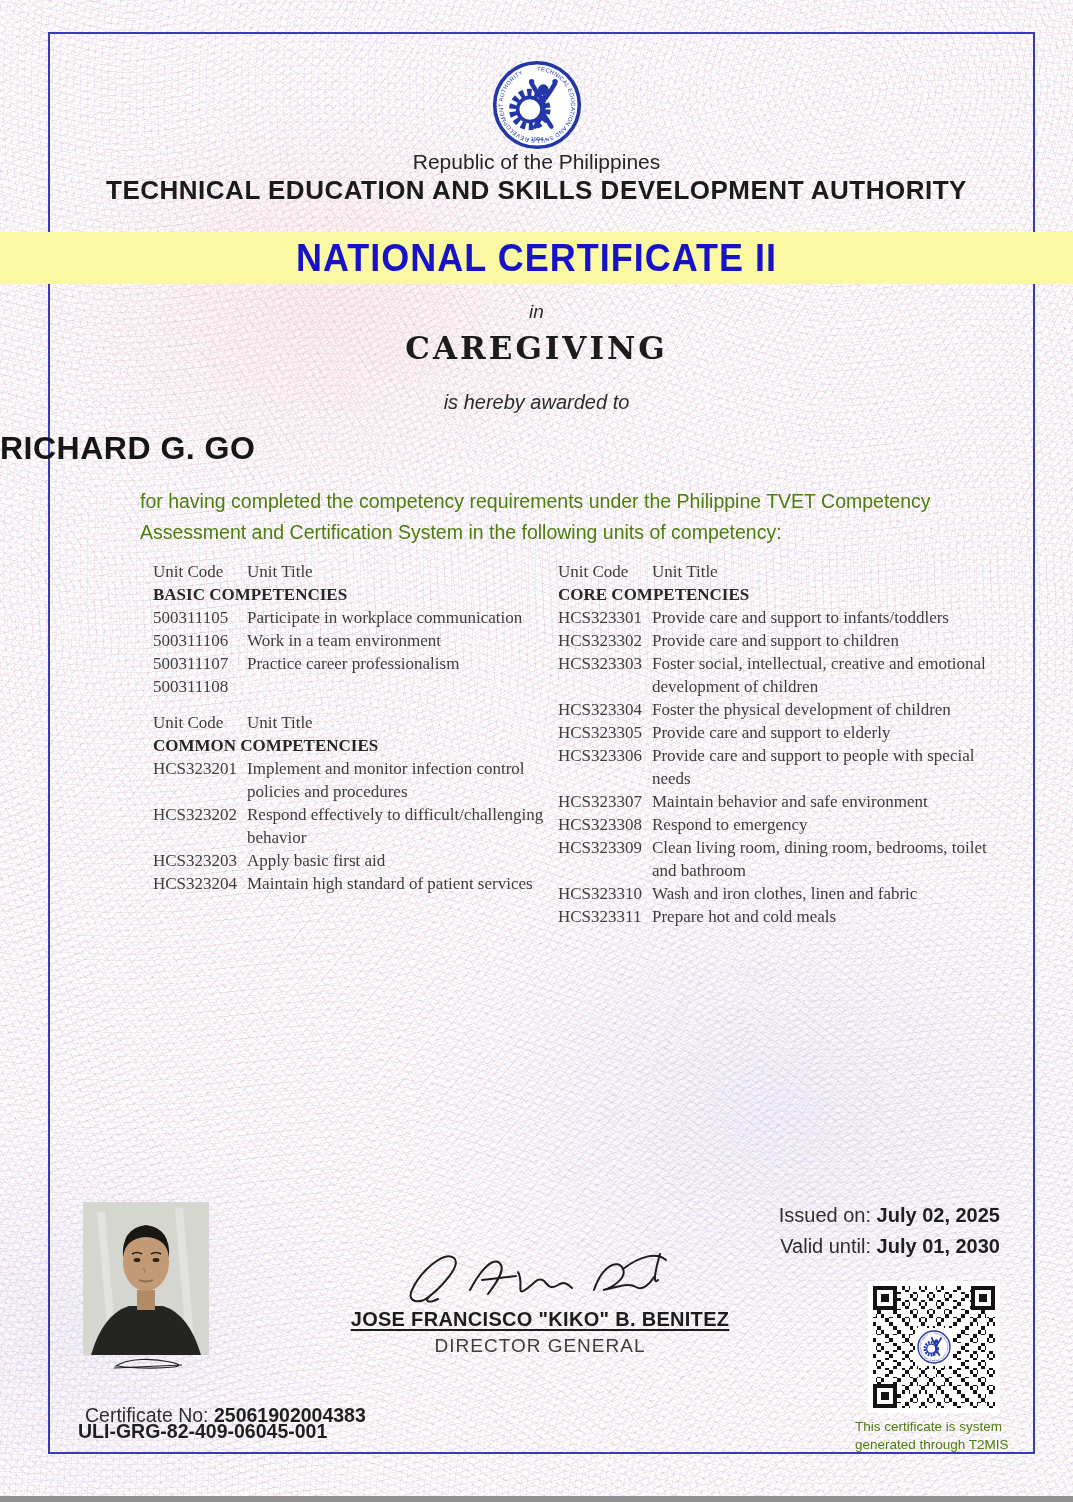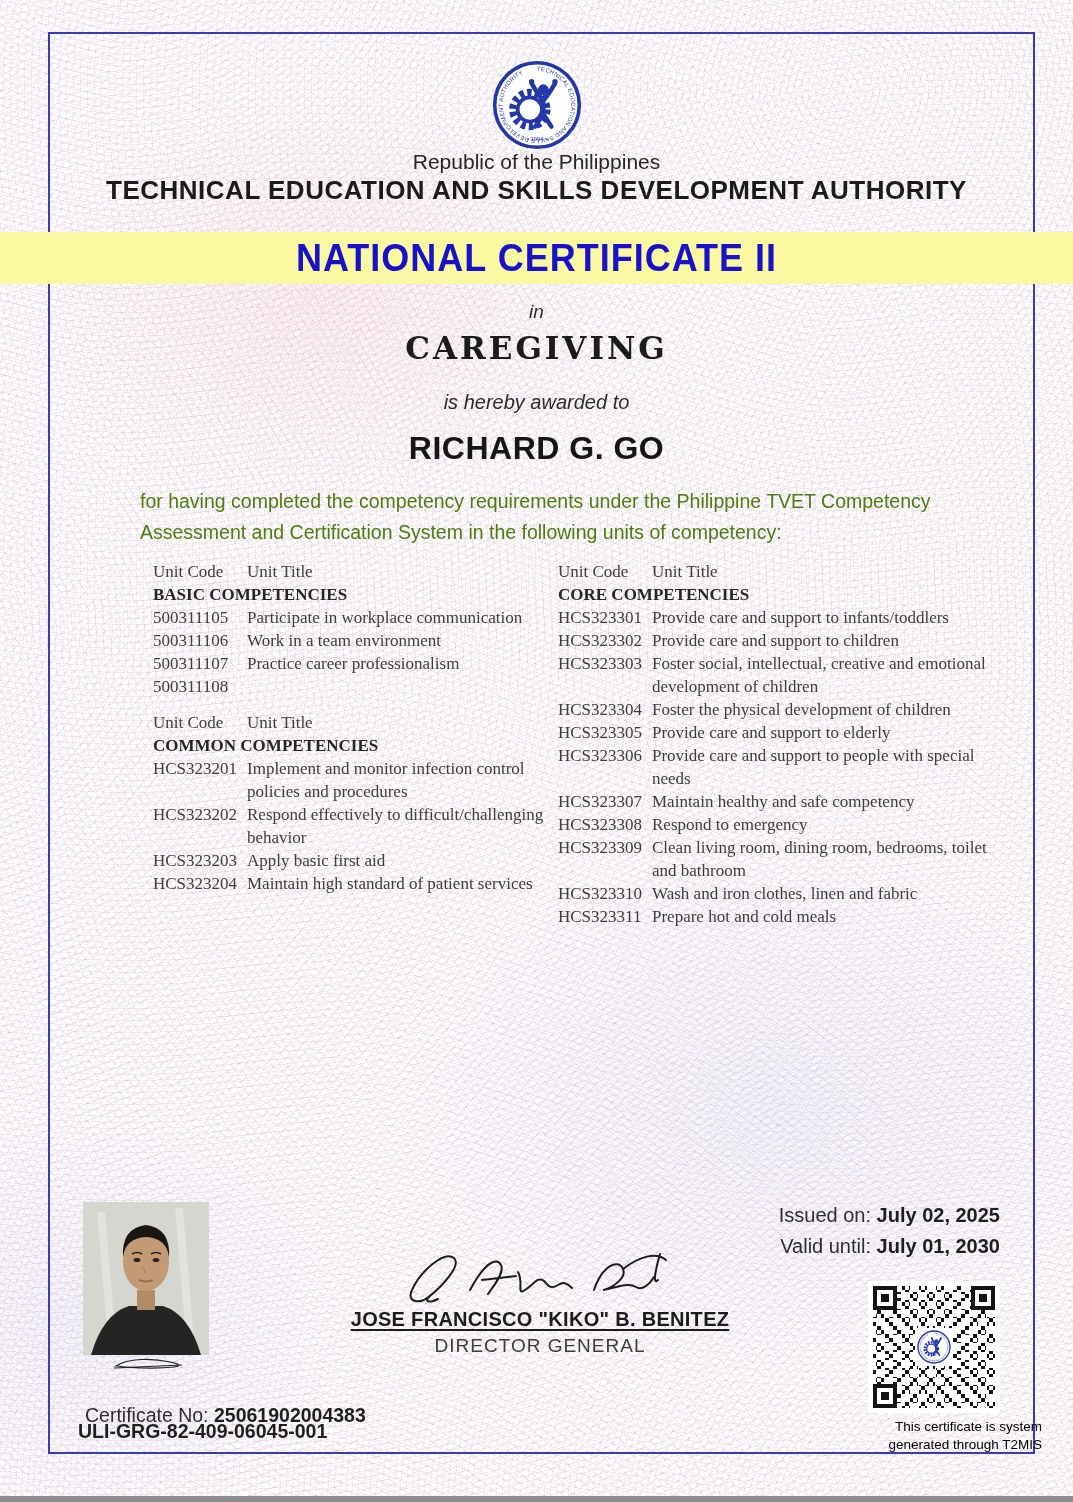--- a/index.html
+++ b/index.html
@@ -24,21 +24,21 @@
   .republic{position:absolute;left:0;right:0;top:150px;text-align:center;font-size:21px;color:#262626;}
   .authority{position:absolute;left:0;right:0;top:175px;text-align:center;font-size:26px;font-weight:bold;
              letter-spacing:.5px;color:#1b1b1b;transform:scaleY(1.02);}
   .banner{position:absolute;left:0;right:0;top:232px;height:52px;background:#faf9a1;
           display:flex;align-items:center;justify-content:center;z-index:3;}
   .banner-text{font-size:36px;font-weight:bold;letter-spacing:1px;color:#1712c9;transform:scaleY(1.1);}
   .in-label{position:absolute;left:0;right:0;top:301px;text-align:center;font-style:italic;font-size:19px;color:#2b2b2b;}
   .qualification{position:absolute;left:0;right:0;top:330px;text-align:center;font-size:31px;font-weight:bold;
                  letter-spacing:3px;font-family:"DejaVu Serif","Liberation Serif",serif;color:#1c1c1c;}
   .awarded-label{position:absolute;left:0;right:0;top:391px;text-align:center;font-style:italic;font-size:20px;color:#2b2b2b;}
-  .awardee{position:absolute;left:0;right:0;top:430px;text-align:center;font-size:32px;font-weight:bold;
+  .awardee{position:absolute;left:0;right:0;top:430px;font-size:32px;font-weight:bold;
            letter-spacing:.5px;color:#161616;}
   .description{position:absolute;left:140px;top:486px;width:795px;font-size:19.5px;
                line-height:31px;color:#4d7c0f;}
 
   .col{position:absolute;top:560px;font-size:17px;color:#3d3d3d;font-family:Liberation Serif, serif;}
   .col.left{left:153px;width:402px;}
   .col.right{left:558px;width:455px;}
   .trow{display:grid;grid-template-columns:94px 1fr;line-height:23px;}
   .sect{font-weight:bold;color:#262626;line-height:23px;}
   .tgroup2{margin-top:13px;}
@@ -55,22 +55,22 @@
   .qr{position:absolute;left:868px;top:1281px;width:132px;height:132px;background:#fff;}
   .qr-pattern{position:absolute;inset:5px;
      background:
        repeating-conic-gradient(#ffffff 0% 25%, transparent 0% 50%) 3px 6px / 17px 17px,
        repeating-conic-gradient(#141414 0% 25%, transparent 0% 50%) 0 0 / 8px 8px,#fff;}
   .finder{position:absolute;width:24px;height:24px;border:4px solid #141414;background:#fff;box-sizing:border-box;}
   .finder::after{content:"";position:absolute;left:4px;top:4px;width:8px;height:8px;background:#141414;}
   .finder.tl{left:5px;top:5px;} .finder.tr{right:5px;top:5px;} .finder.bl{left:5px;bottom:5px;}
   .qr-center{position:absolute;left:50%;top:50%;width:38px;height:38px;margin:-19px 0 0 -19px;background:#fff;
              display:flex;align-items:center;justify-content:center;}
-  .qr-caption{position:absolute;left:874px;top:1418px;width:168px;text-align:right;font-size:13.5px;
-              line-height:18px;color:#000000;}
+  .qr-caption{position:absolute;left:855px;top:1418px;width:168px;text-align:left;font-size:13.5px;
+              line-height:18px;color:#4d7c0f;}
   .cert-line{position:absolute;left:85px;top:1390px;font-size:19.5px;color:#2e2e2e;margin-top:14px;}
   .cert-line b{color:#1f1f1f;}
   .uli-line{position:absolute;left:78px;top:1420px;font-size:19.5px;font-weight:bold;color:#1f1f1f;}
   .hidden-defs{position:absolute;width:0;height:0;overflow:hidden;}
 </style>
 </head>
 <body>
 
 <svg class="hidden-defs" aria-hidden="true">
   <symbol id="tesda-emblem" viewBox="0 0 100 100">
@@ -189,21 +189,21 @@
     <div class="trow">
       <span>HCS323305</span>
       <span>Provide care and support to elderly</span>
     </div>
     <div class="trow">
       <span>HCS323306</span>
       <span>Provide care and support to people with special needs</span>
     </div>
     <div class="trow">
       <span>HCS323307</span>
-      <span>Maintain healthy and safe competency</span>
+      <span>Maintain behavior and safe environment</span>
     </div>
     <div class="trow">
       <span>HCS323308</span>
       <span>Respond to emergency</span>
     </div>
     <div class="trow">
       <span>HCS323309</span>
       <span>Clean living room, dining room, bedrooms, toilet and bathroom</span>
     </div>
     <div class="trow">

